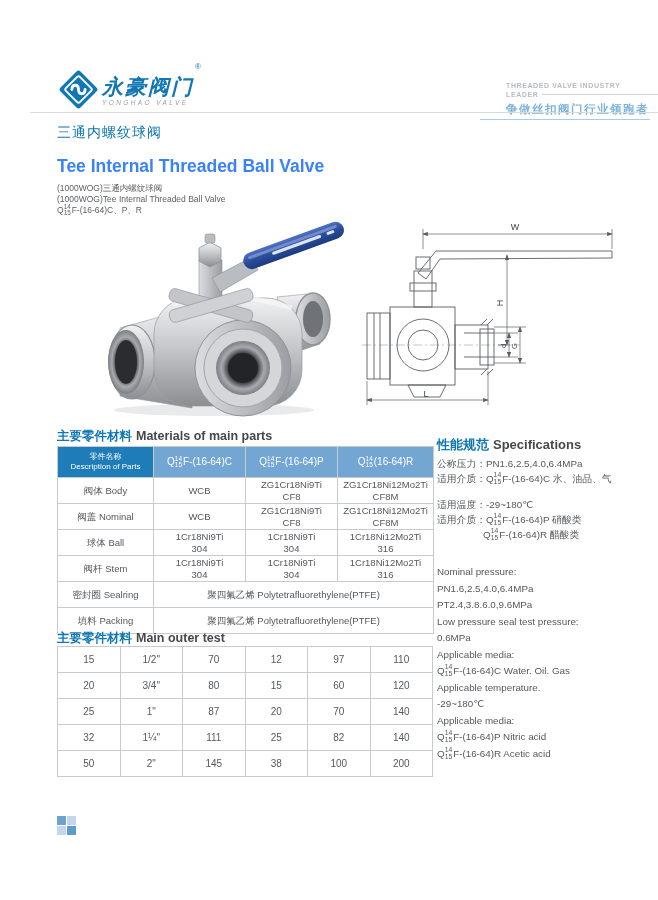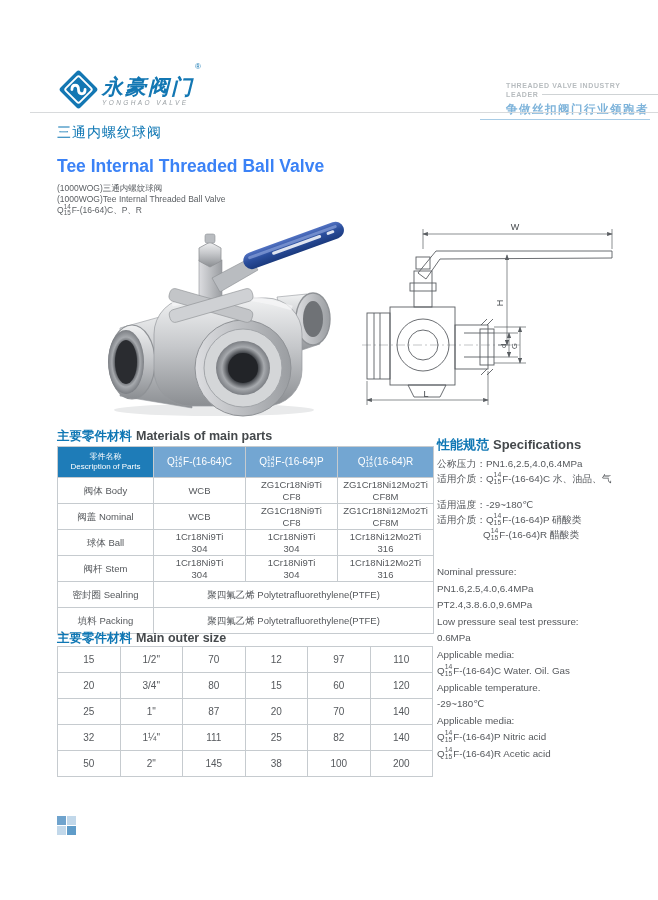--- a/index.html
+++ b/index.html
@@ -400,21 +400,21 @@
           <span>Q</span>
           <span class="qstack">
             <i>14</i>
             <i>15</i>
           </span>
           <span>F-(16-64)R Acetic acid</span>
         </span></div>
   </div>
 
   <div class="sec-head" style="left:57px;top:630px;">
-    <span class="cn">主要零件材料</span><span class="en">Main outer size</span>
+    <span class="cn">主要零件材料</span><span class="en">Main outer test</span>
   </div>
 
   <table class="size">
     <tbody>
     <tr>
       <td>15</td>
           <td>1/2"</td>
           <td>70</td>
           <td>12</td>
           <td>97</td>

